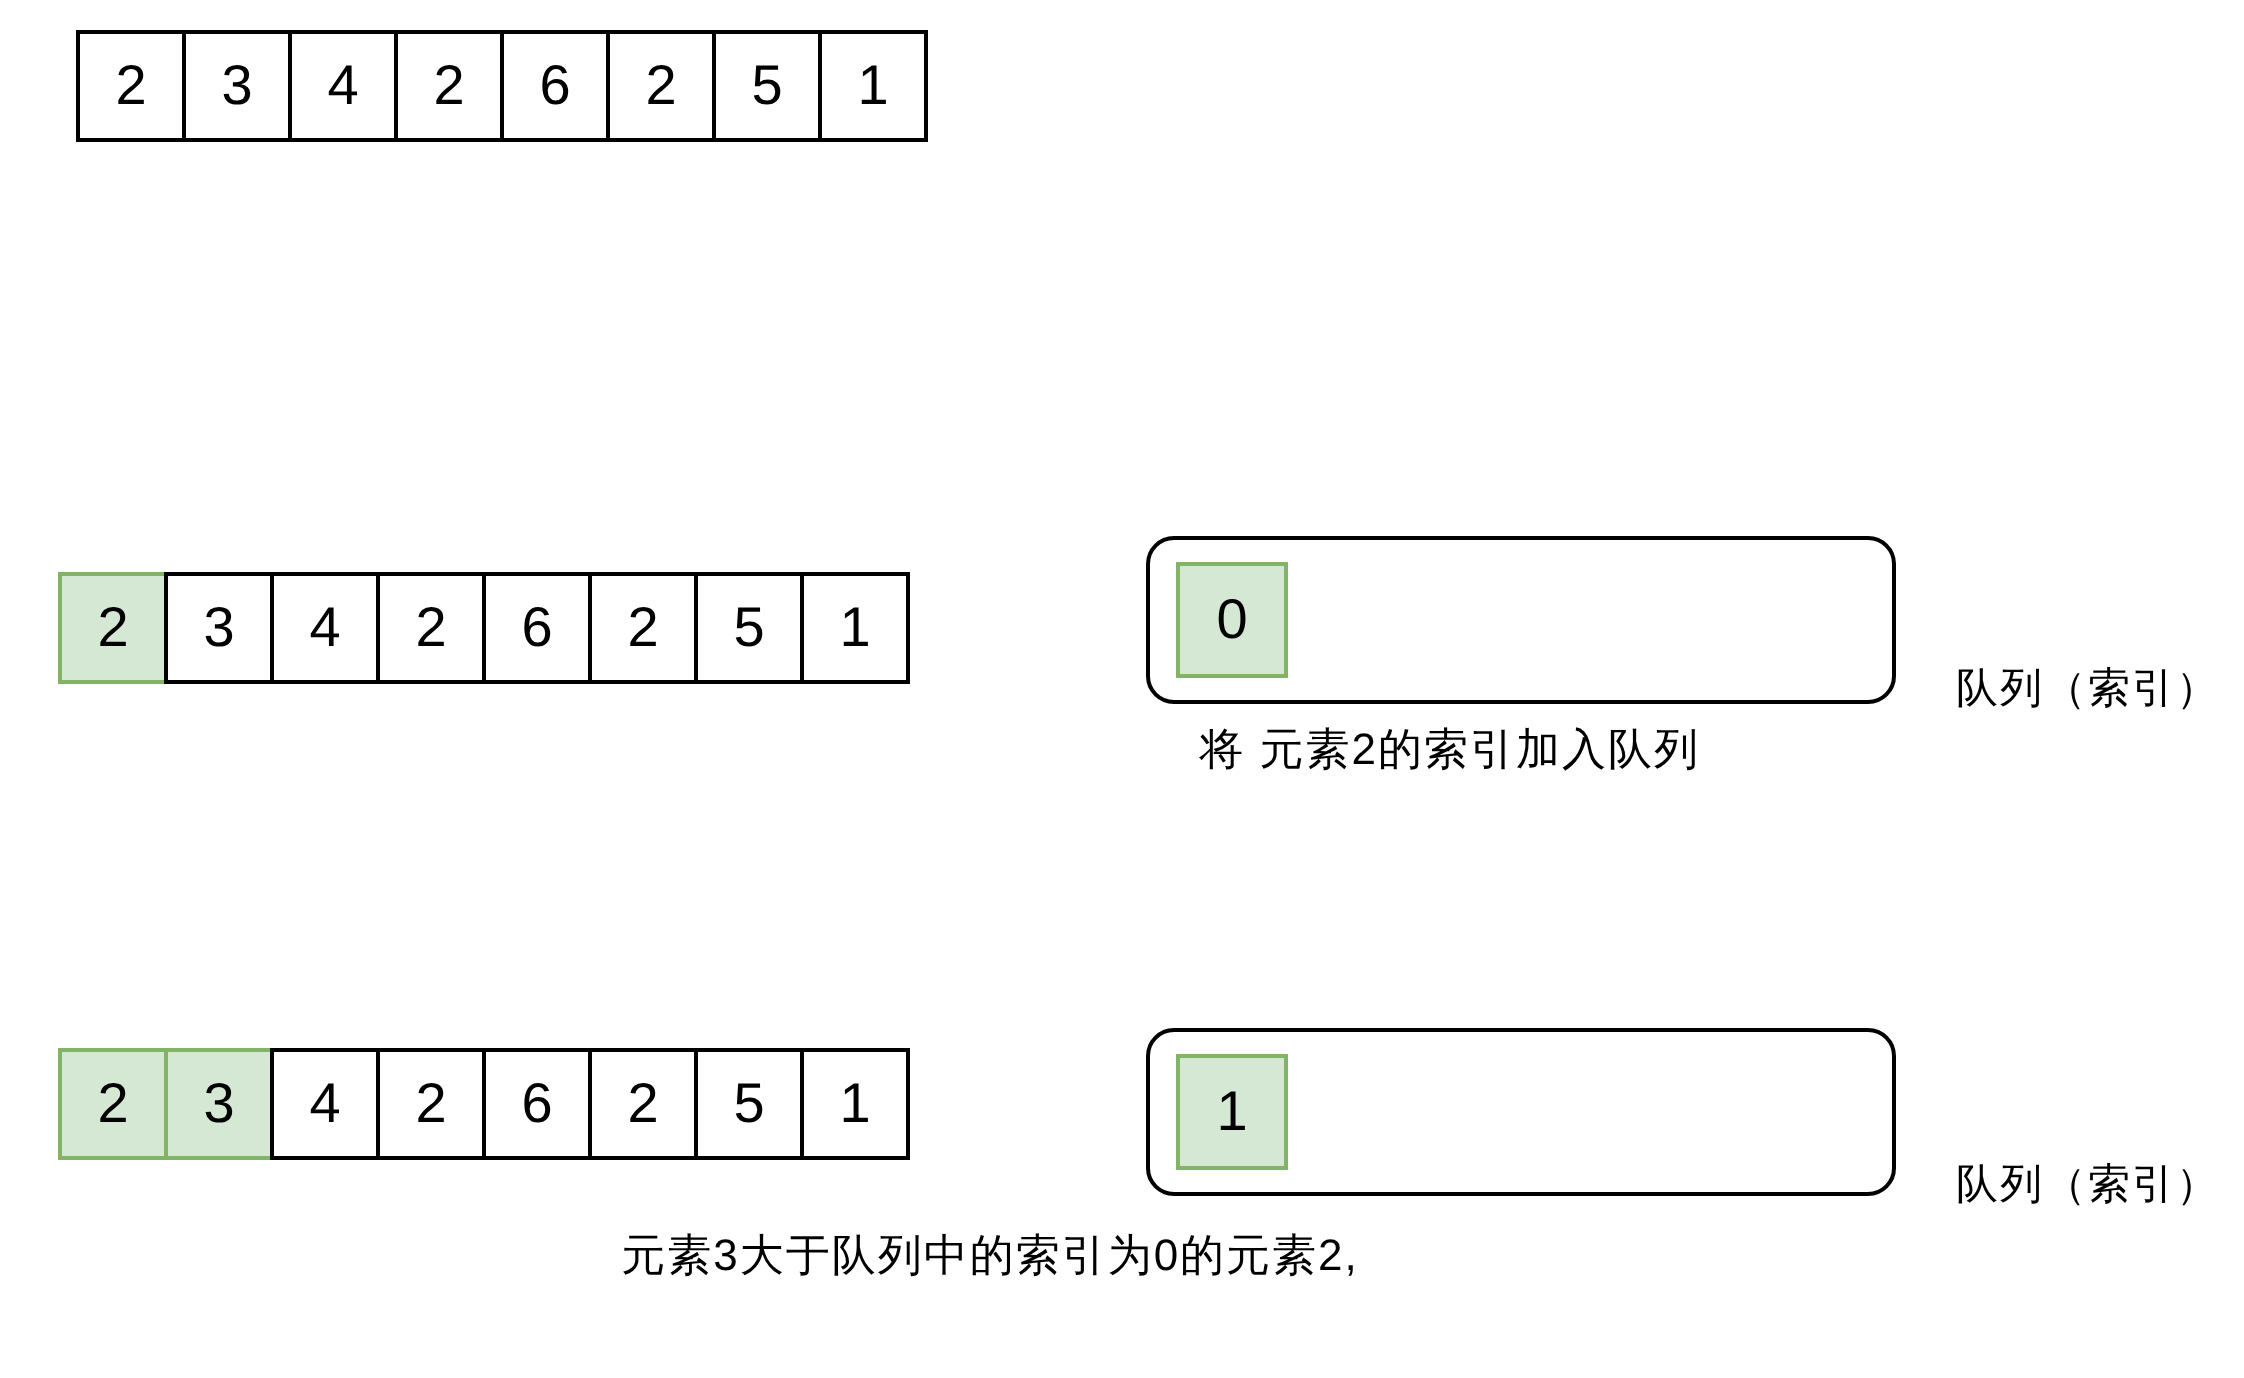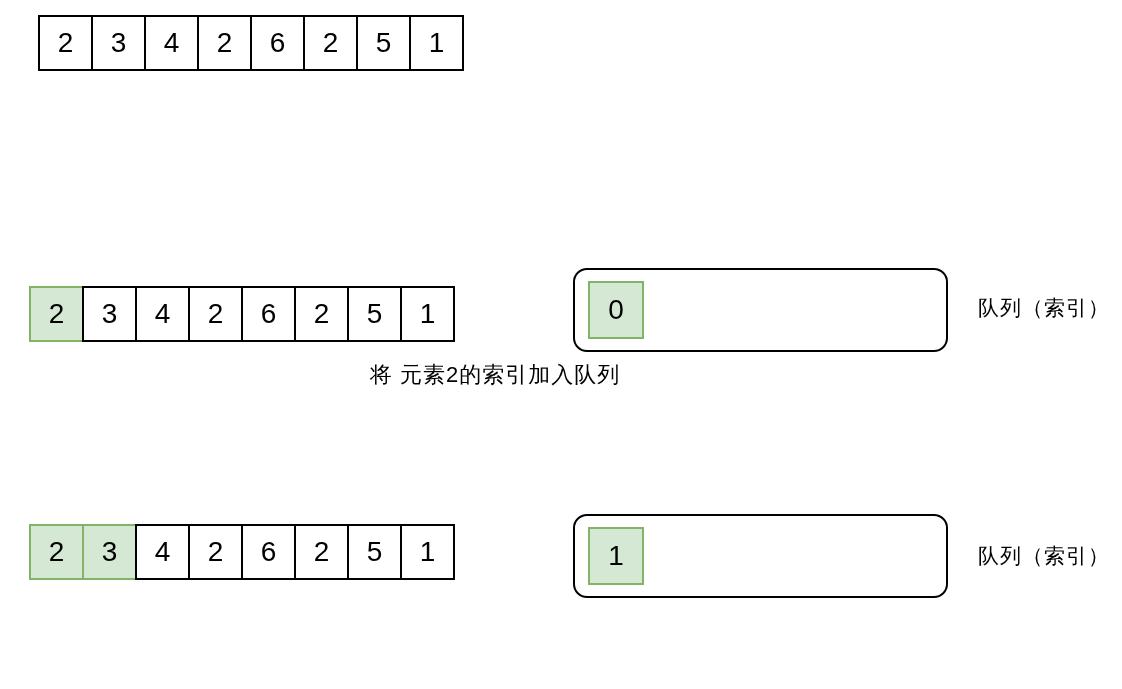--- a/index.html
+++ b/index.html
@@ -52,39 +52,40 @@
     align-items: center;
     justify-content: center;
     font-size: 28px;
   }
   .queue-label {
     position: absolute;
     font-size: 21px;
     letter-spacing: 1px;
     white-space: nowrap;
     line-height: 24px;
+    margin-top: 37px;
   }
   .caption {
     position: absolute;
     left: 140px;
     width: 710px;
     text-align: center;
     font-size: 22px;
     letter-spacing: 1px;
     line-height: 30px;
   }
   
   #top-array    { left: 38px;  top: 15px;  }
   #mid-array    { left: 29px;  top: 286px; }
   #bot-array    { left: 29px;  top: 524px; }
   #mid-queue    { left: 573px; top: 268px; }
   #bot-queue    { left: 573px; top: 514px; }
   #mid-queue-label { left: 978px; top: 296px; }
   #bot-queue-label { left: 978px; top: 544px; }
-  #mid-caption  { top: 360px; }
+  #mid-caption  { top: 360px; text-align: right; }
   #bot-caption  { top: 613px; }
 </style>
 </head>
 <body>
 
 <div class="canvas">
 
   <div class="array" id="top-array">
     <div class="cell">2</div>
     <div class="cell">3</div>
@@ -124,15 +125,16 @@
     <div class="cell">5</div>
     <div class="cell">1</div>
   </div>
 
   <div class="queue" id="bot-queue">
     <div class="queue-item">1</div>
   </div>
   <div class="queue-label" id="bot-queue-label">队列（索引）</div>
 
   <div class="caption" id="bot-caption">
+    <div>元素3大于队列中的索引为0的元素2,</div>
   </div>
 
 </div>
 
 </body></html>

